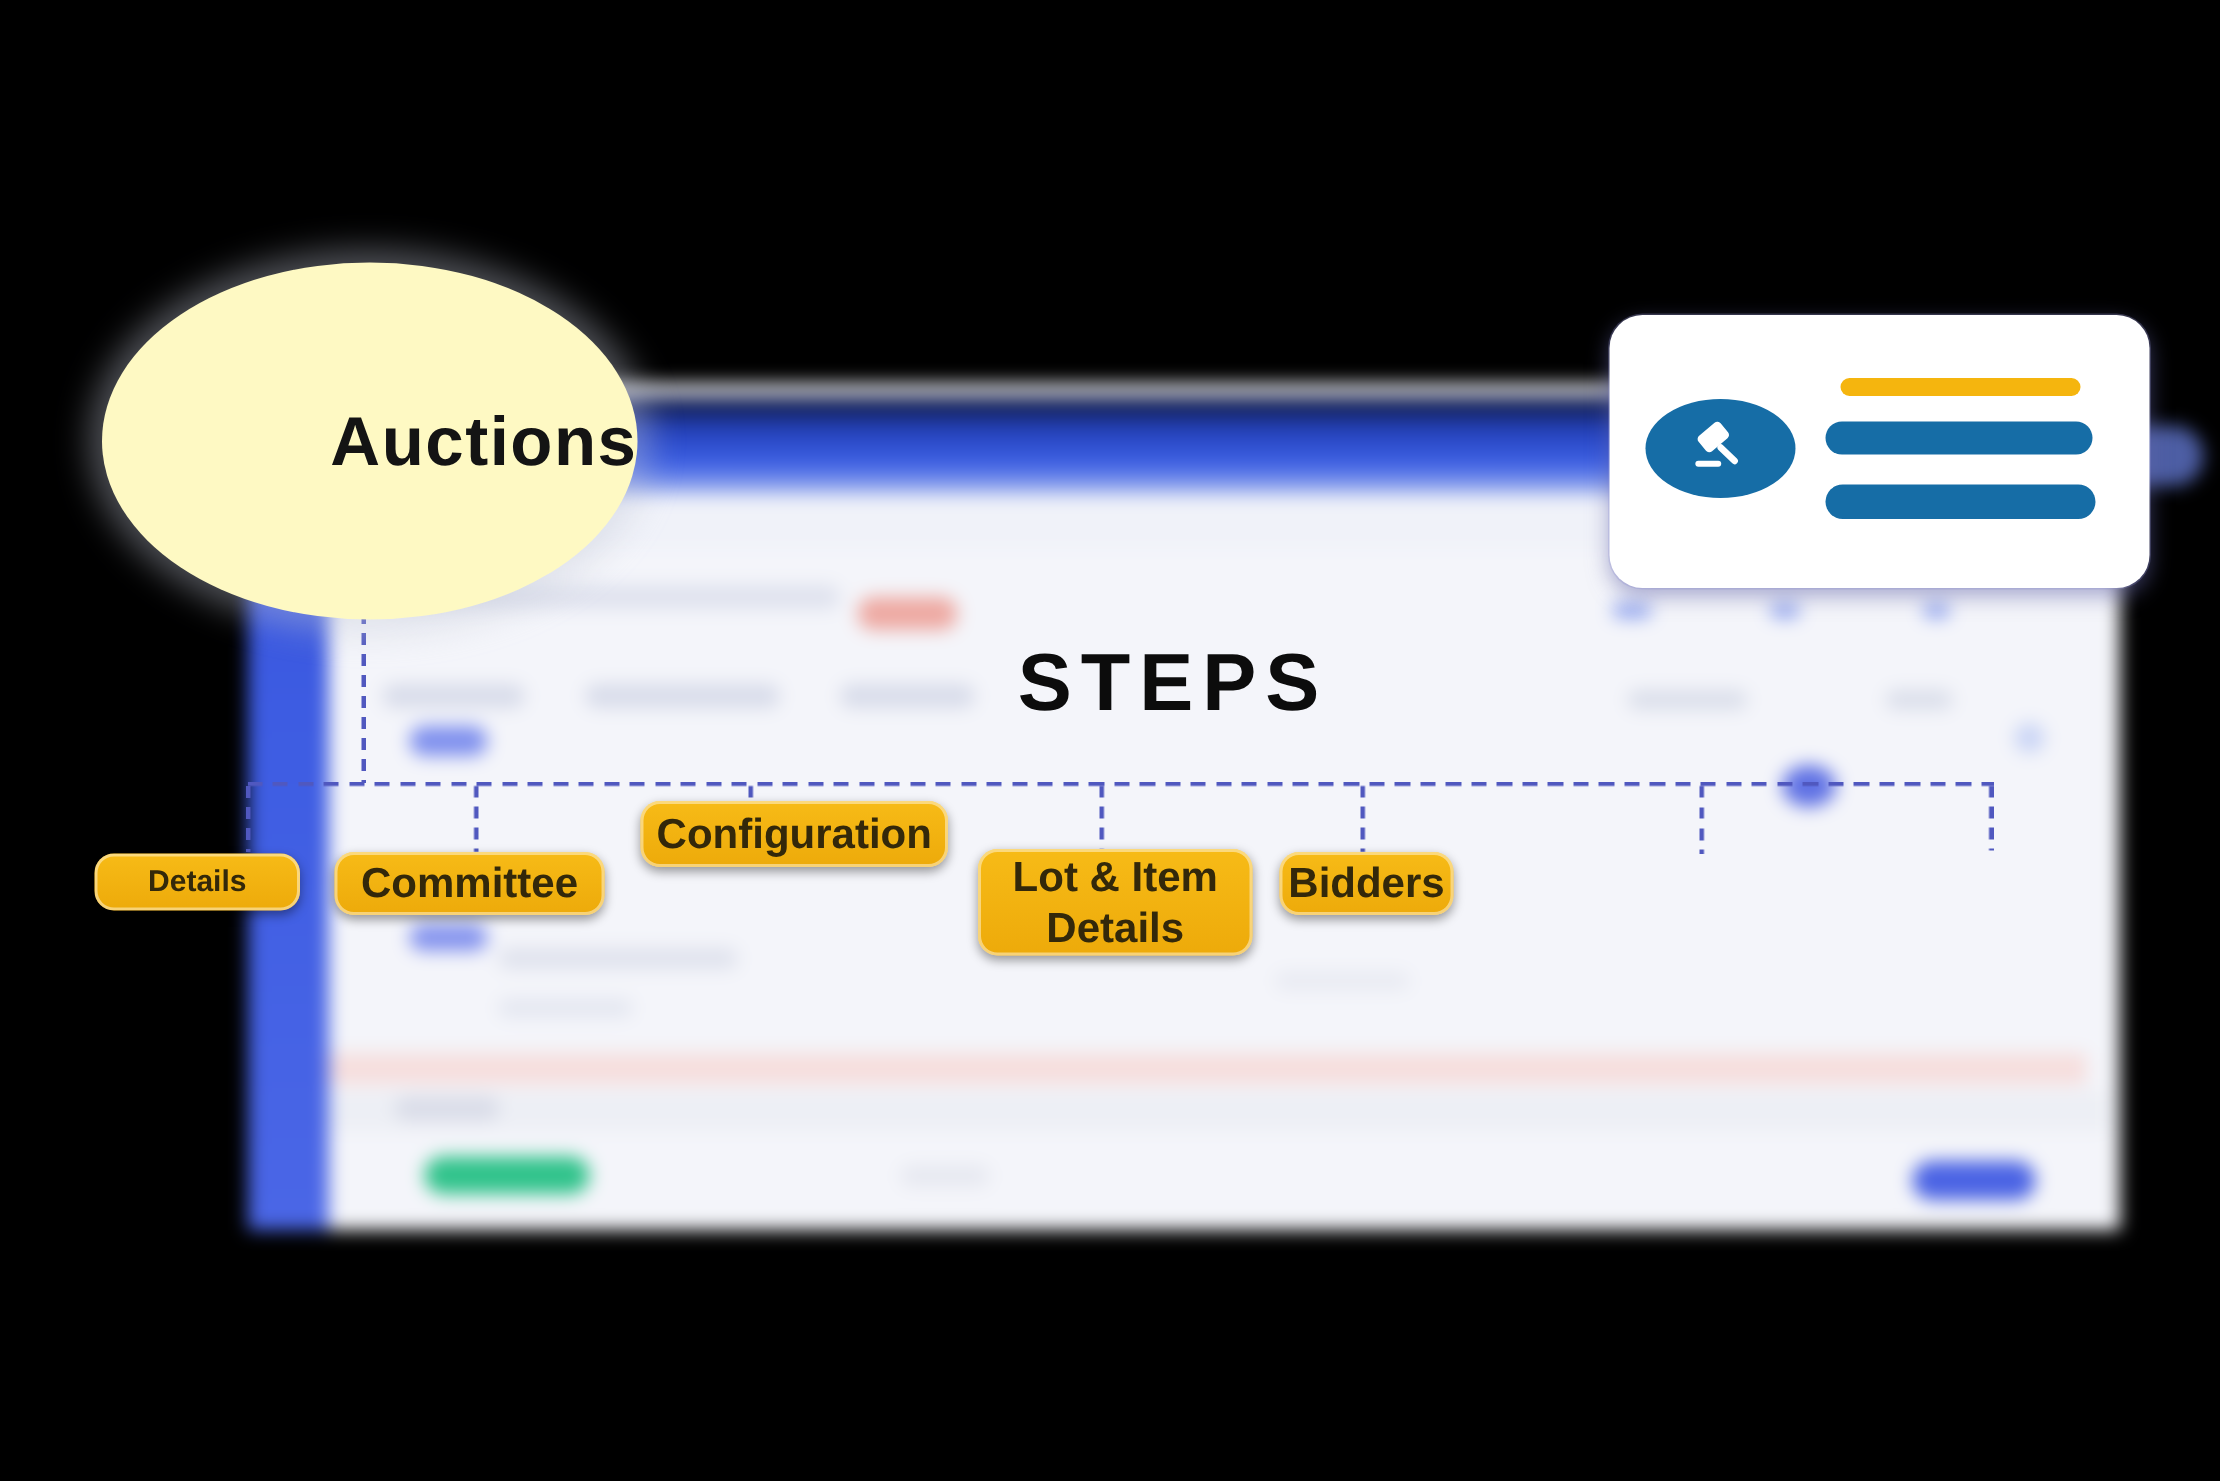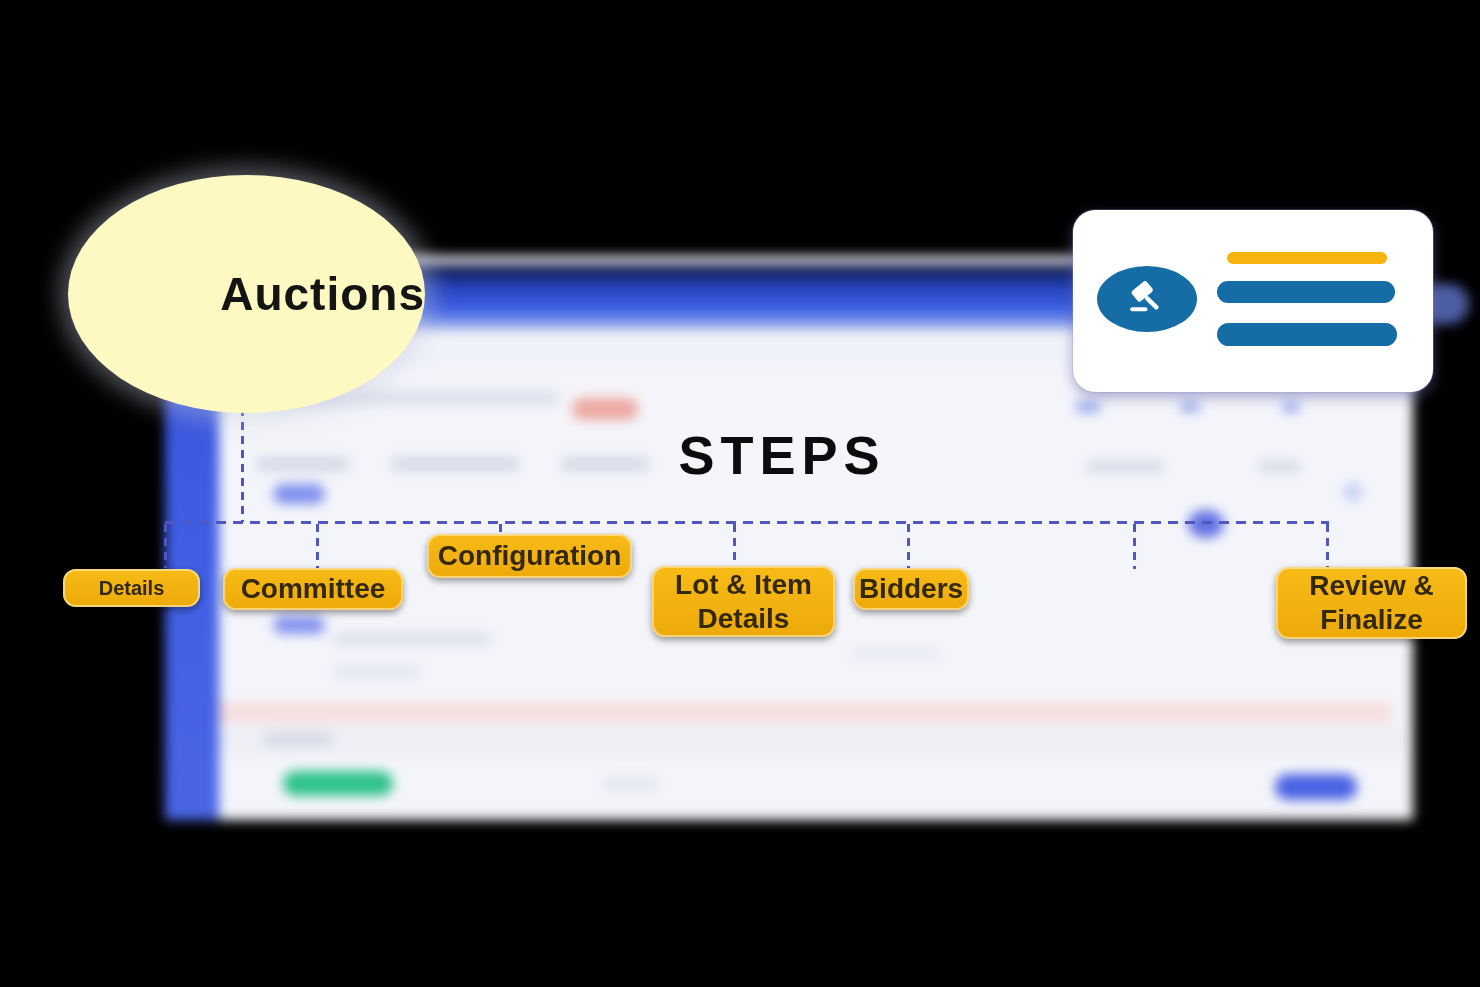--- a/index.html
+++ b/index.html
@@ -140,18 +140,14 @@
   <div class="badge b-configuration">
     <span>Configuration</span>
   </div>
   <div class="badge b-lot">
     <span>Lot &amp; Item</span>
     <span>Details</span>
   </div>
   <div class="badge b-bidders">
     <span>Bidders</span>
   </div>
-  <div class="badge b-review">
-    <span>Review &amp;</span>
-    <span>Finalize</span>
-  </div>
 
 </div>
 
 </body></html>

